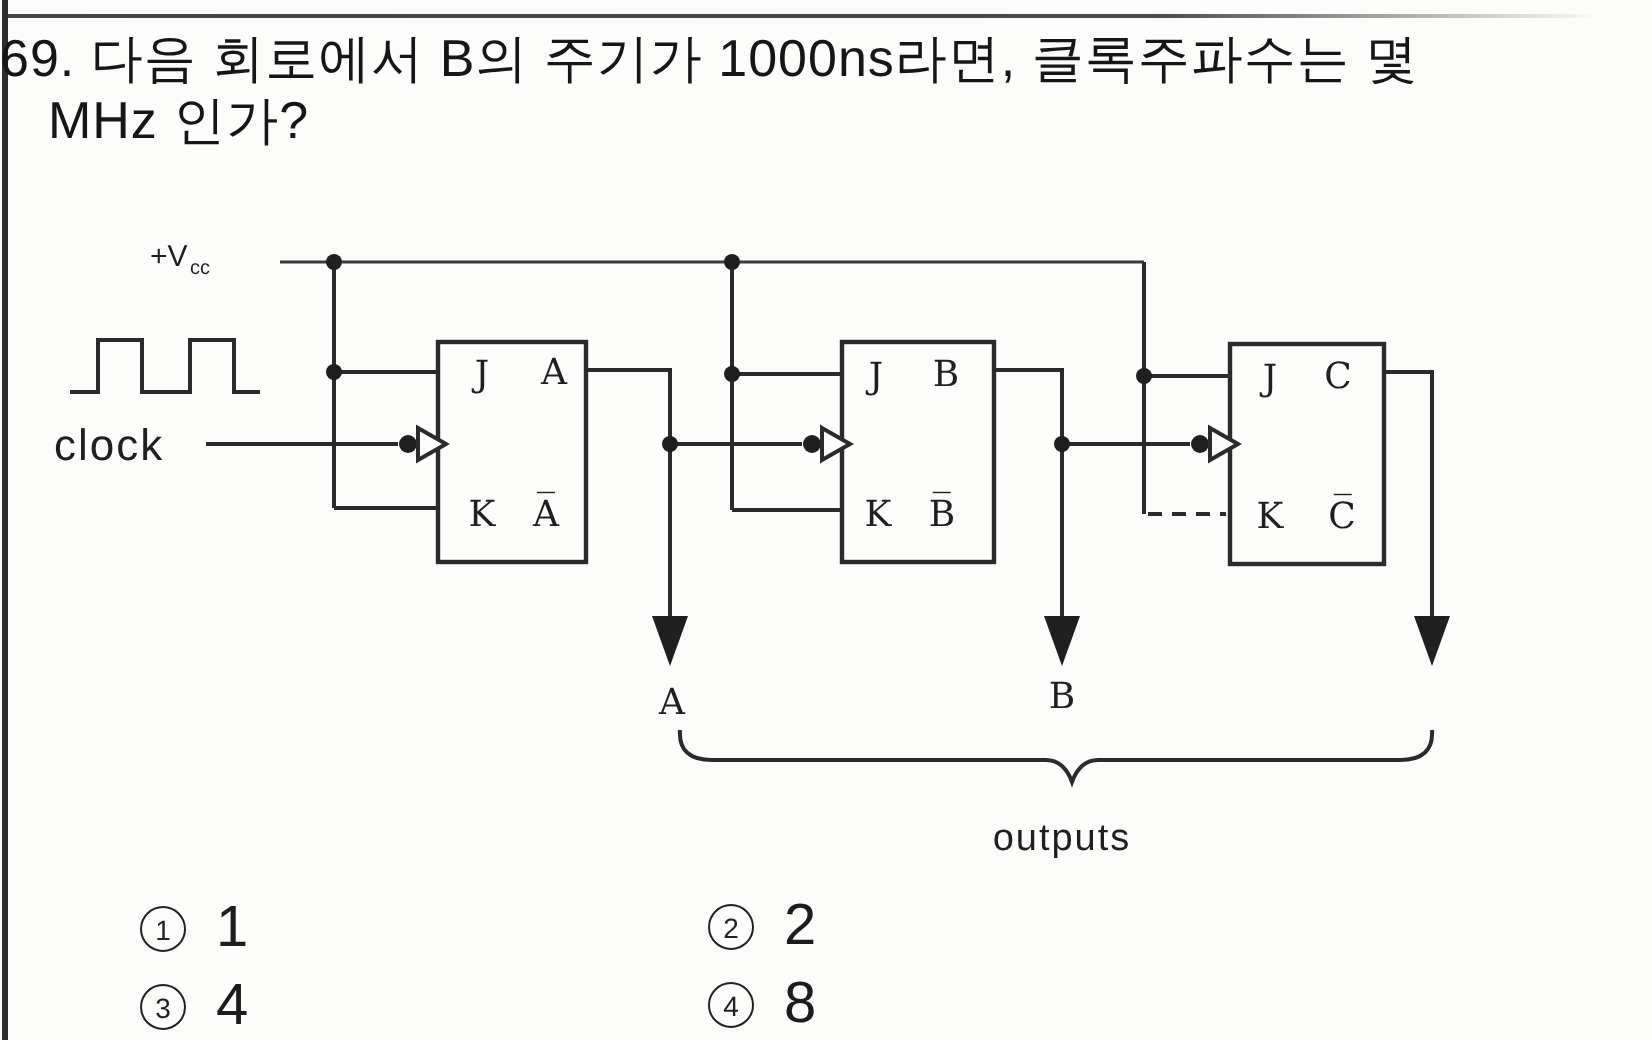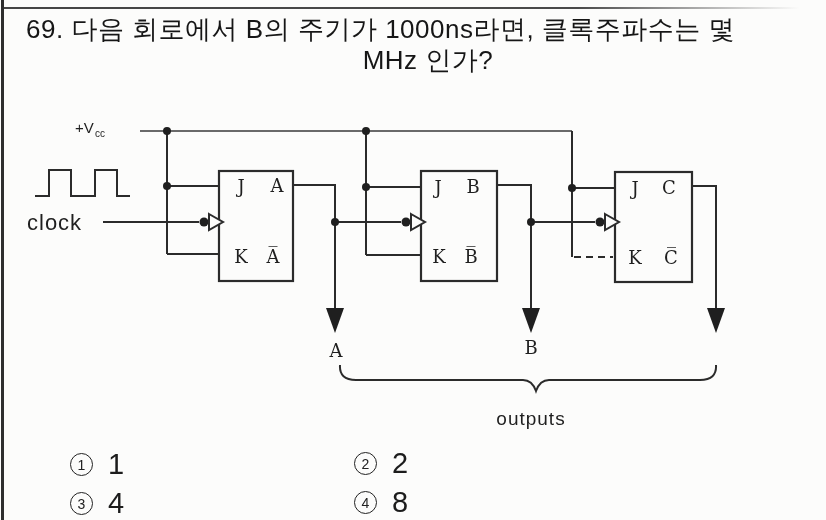--- a/index.html
+++ b/index.html
@@ -14,25 +14,25 @@
   }
   .page-border-left {
     position:absolute; left:1px; top:0; width:3px; height:520px;
     background:#2e2e2e;
   }
   .page-border-top {
     position:absolute; left:4px; top:7px; height:2px; width:820px;
     background:linear-gradient(to right,#454545 0%,#4a4a4a 70%,rgba(80,80,80,0) 97%);
   }
   .question {
-    position:absolute; left:26px; top:14px; width:780px;
+    position:absolute; left:0; top:14px; width:780px;
     font-size:26px; line-height:31px; letter-spacing:0.5px;
     color:#161616;
   }
-  .question .q-line2 { margin-left:24px;text-align:center; }
+  .question .q-line2 { margin-left:24px; }
   .options { position:absolute; left:0; top:0; width:826px; height:520px; }
   .option {
     position:absolute; display:flex; align-items:center; gap:15px;
     cursor:default;
   }
   .opt-1 { left:70px;  top:450px; }
   .opt-2 { left:354px; top:449px; }
   .opt-3 { left:70px;  top:489px; }
   .opt-4 { left:354px; top:488px; }
   .circle-marker {

